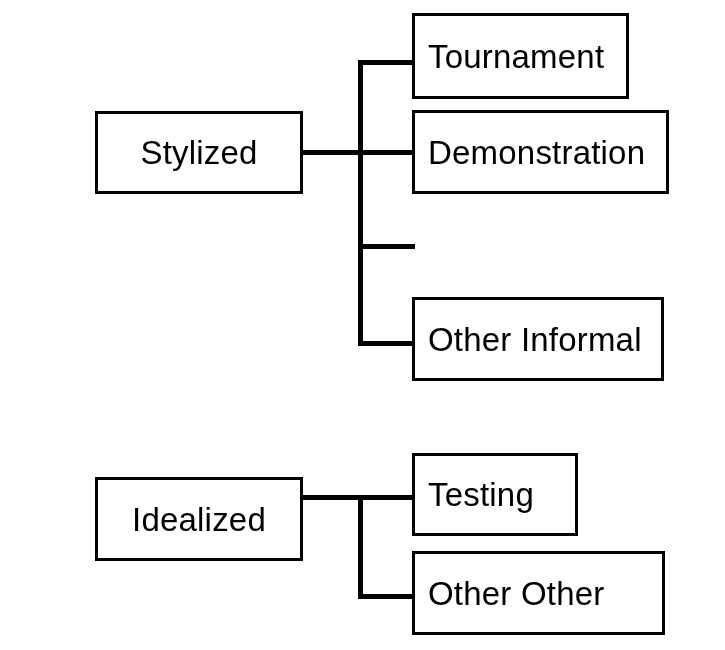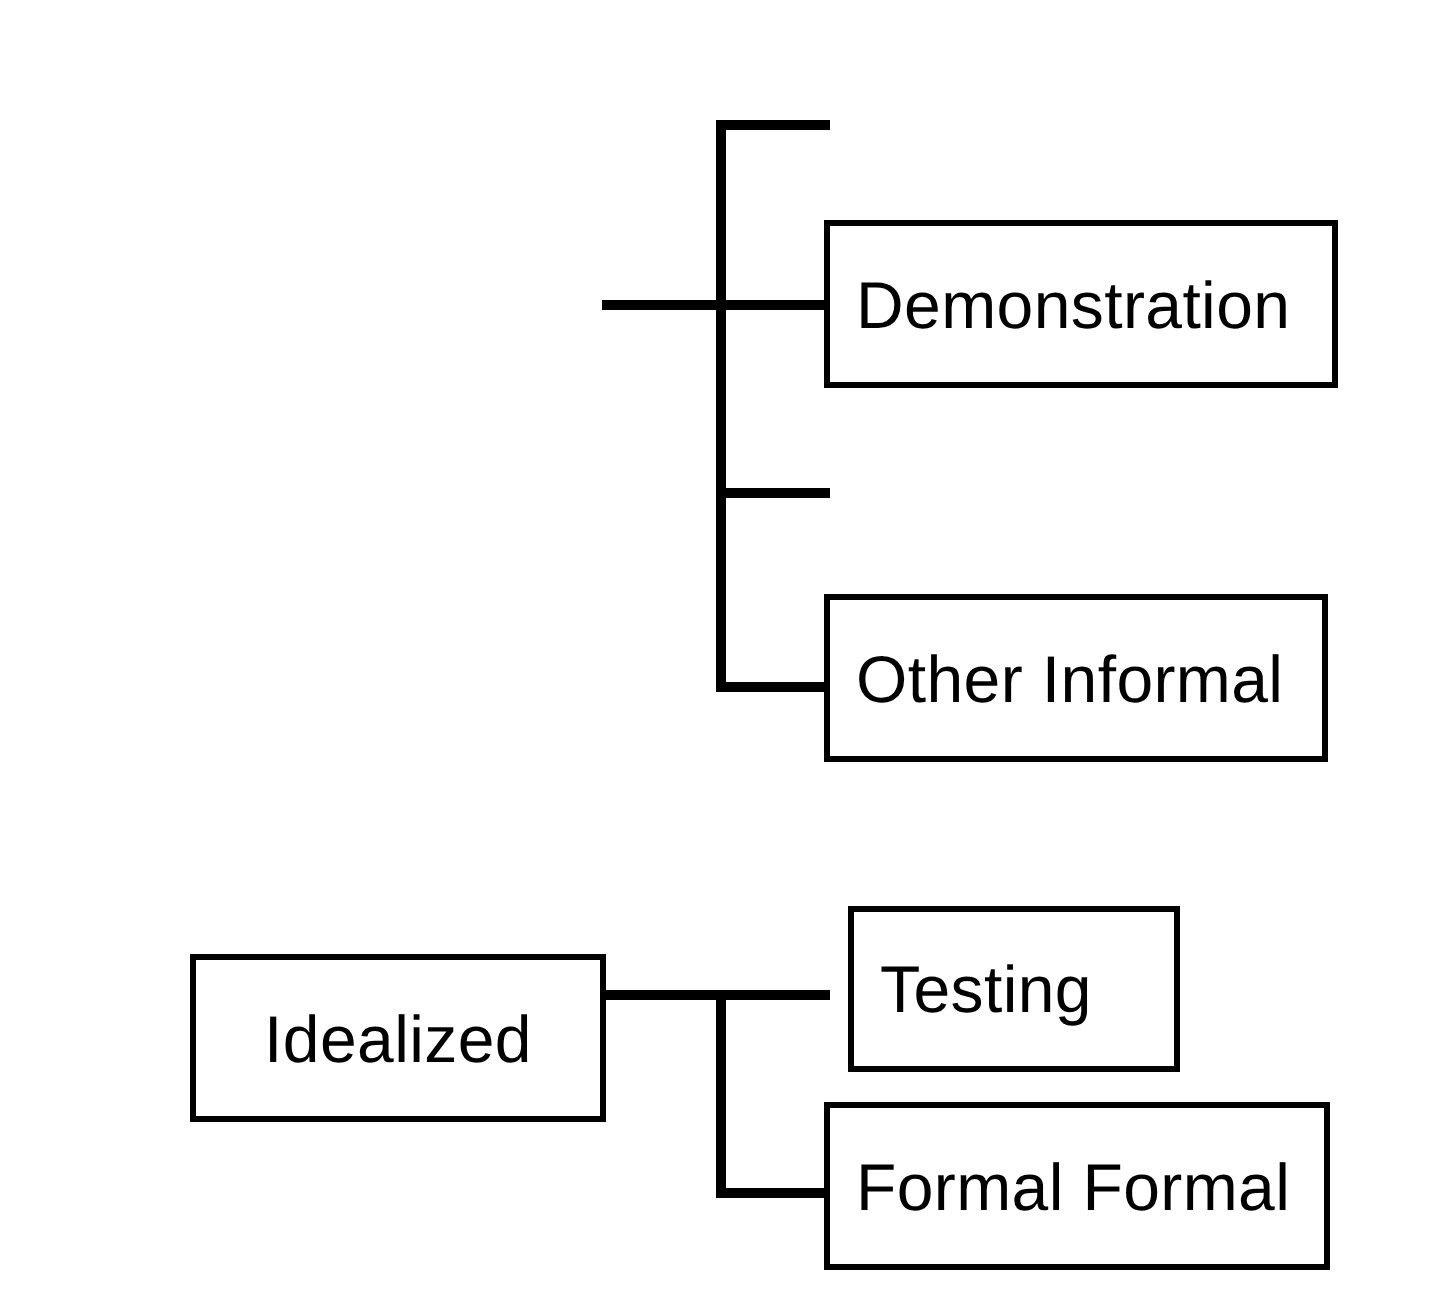--- a/index.html
+++ b/index.html
@@ -53,21 +53,27 @@
 
   <div class="edge v" style="left:358px; top:60px; height:286px;"></div>
 
   <div class="edge h" style="left:301px; top:150px; width:60px;"></div>
 
   <div class="edge h" style="left:358px; top:60px; width:57px;"></div>
   <div class="edge h" style="left:358px; top:150px; width:57px;"></div>
   <div class="edge h" style="left:358px; top:244px; width:57px;"></div>
   <div class="edge h" style="left:358px; top:341px; width:57px;"></div>
 
+  <div class="node center" style="left:95px; top:111px; width:208px; height:83px;">
+    <span>Stylized</span>
+  </div>
 
+  <div class="node left" style="left:412px; top:13px; width:217px; height:86px;">
+    <span>Tournament</span>
+  </div>
 
   <div class="node left" style="left:412px; top:110px; width:257px; height:84px;">
     <span>Demonstration</span>
   </div>
 
 
   <div class="node left" style="left:412px; top:297px; width:252px; height:84px;">
     <span>Other Informal</span>
   </div>
 
@@ -75,21 +81,21 @@
 
   <div class="edge h" style="left:301px; top:495px; width:60px;"></div>
 
   <div class="edge h" style="left:358px; top:495px; width:57px;"></div>
   <div class="edge h" style="left:358px; top:594px; width:57px;"></div>
 
   <div class="node center" style="left:95px; top:453px; width:208px; height:84px;margin-top:24px;">
     <span>Idealized</span>
   </div>
 
-  <div class="node left" style="left:412px; top:453px; width:166px; height:83px;margin-left:12px;">
+  <div class="node left" style="left:412px; top:453px; width:166px; height:83px;">
     <span>Testing</span>
   </div>
 
   <div class="node left" style="left:412px; top:551px; width:253px; height:84px;">
-    <span>Formal Formal</span>
+    <span>Other Other</span>
   </div>
 
 </div>
 
 </body></html>

